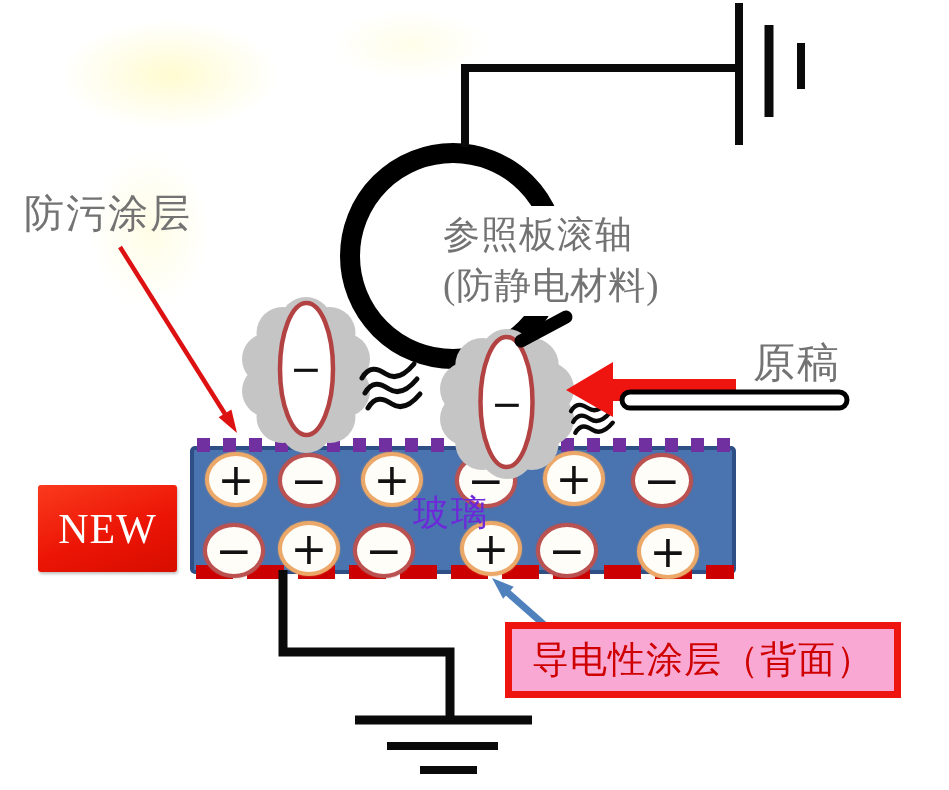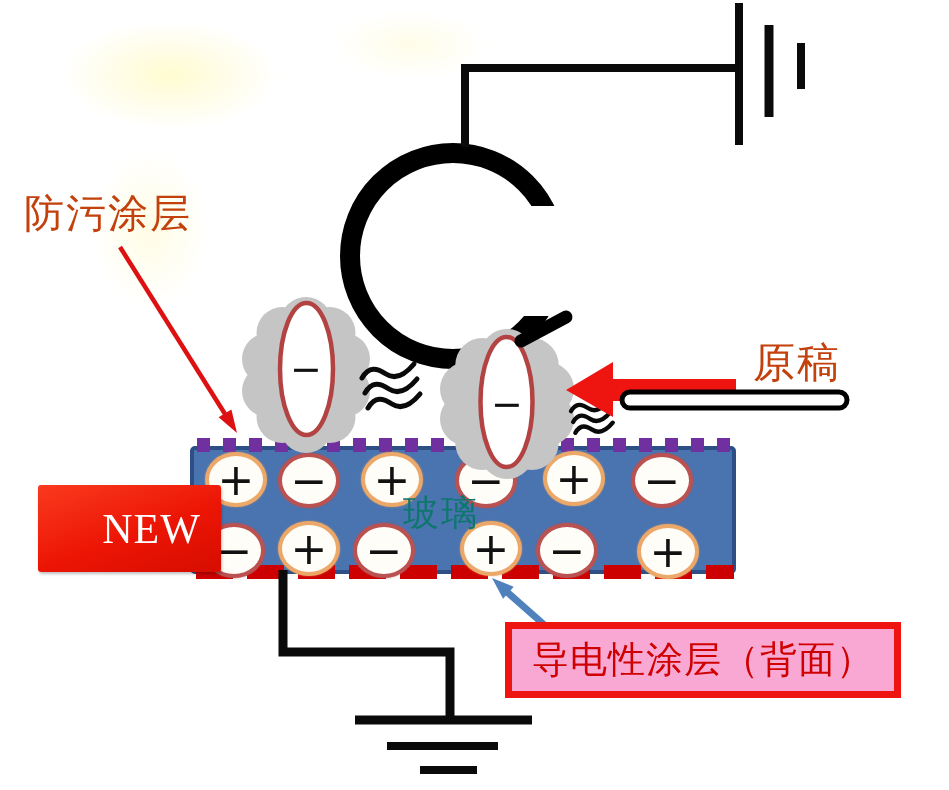--- a/index.html
+++ b/index.html
@@ -2,39 +2,39 @@
 <html><head>
 <meta charset="utf-8">
 <style>
   html,body{margin:0;padding:0;background:#fff;}
   #stage{position:relative;width:949px;height:790px;background:#ffffff;overflow:hidden;
          font-family:"Liberation Serif",serif;}
   #stage svg{position:absolute;left:0;top:0;}
   #underlay{z-index:1;}
   #charges-layer{position:absolute;left:0;top:0;width:949px;height:790px;z-index:2;}
   #overlay{z-index:3;}
-  .txt{position:absolute;z-index:4;color:#c2410c;white-space:nowrap;}
+  .txt{position:absolute;z-index:4;color:#737373;white-space:nowrap;}
 
   .artifact{position:absolute;z-index:0;pointer-events:none;}
   .a1{left:60px;top:20px;width:220px;height:110px;
       background:radial-gradient(ellipse at center,rgba(255,248,170,.55),rgba(255,248,170,0) 70%);}
   .a2{left:90px;top:150px;width:120px;height:160px;
       background:radial-gradient(ellipse at center,rgba(255,250,190,.4),rgba(255,250,190,0) 70%);}
   .a3{left:330px;top:10px;width:160px;height:70px;
       background:radial-gradient(ellipse at center,rgba(255,250,200,.4),rgba(255,250,200,0) 70%);}
 
   .lbl-antifouling{left:24px;top:186px;font-size:40px;letter-spacing:2px;}
   .lbl-roller{left:443px;top:209px;font-size:37px;line-height:51px;letter-spacing:1px;}
   .lbl-original{left:753px;top:335px;font-size:42px;letter-spacing:2px;text-align:center;}
-  .lbl-glass{left:403px;top:489px;font-size:36px;color:#0f766e;letter-spacing:2px;z-index:4;font-family:Liberation Serif, serif;}
+  .lbl-glass{left:413px;top:489px;font-size:36px;color:#6d28d9;letter-spacing:2px;z-index:4;font-family:Liberation Serif, serif;}
 
   .badge-new{left:38px;top:485px;width:139px;height:87px;display:flex;align-items:center;justify-content:center;
      background:linear-gradient(160deg,#fa3a1e 0%,#ec1505 55%,#d60d00 100%);
      border-radius:3px;box-shadow:1px 2px 3px rgba(0,0,0,.25);
-     color:#ffffff;font-size:42px;letter-spacing:1px;padding-left:44px;}
+     color:#ffffff;font-size:42px;letter-spacing:1px;}
 
   .box-conductive{left:505px;top:622px;width:382px;height:62px;border:7px solid #ee1511;background:#f9a8d4;
      display:flex;align-items:center;justify-content:center;
      color:#cf0000;font-size:37px;letter-spacing:1px;}
 
   .cloud-sign{position:absolute;z-index:4;font-family:"DejaVu Sans",sans-serif;
      font-size:38px;color:#111;transform:translate(-50%,-54%);}
   .cs-left{left:306px;top:371px;}
   .cs-right{left:507px;top:406px;}
 
@@ -151,20 +151,24 @@
     </g>
 
     <g>
       <line x1="549" y1="629" x2="506" y2="591" stroke="#4f81bd" stroke-width="7"></line>
       <polygon points="492,578 513.7,586.7 503.1,598.7" fill="#4f81bd"></polygon>
     </g>
   </svg>
 
   <div class="txt lbl-antifouling">防污涂层</div>
 
+  <div class="txt lbl-roller">
+    <div>参照板滚轴</div>
+    <div>(防静电材料)</div>
+  </div>
 
   <div class="txt lbl-original">原稿</div>
 
   <div class="txt lbl-glass">玻璃</div>
 
   <div class="txt badge-new">NEW</div>
 
   <div class="txt box-conductive">导电性涂层（背面）</div>
 
   <span class="cloud-sign cs-left">−</span>

